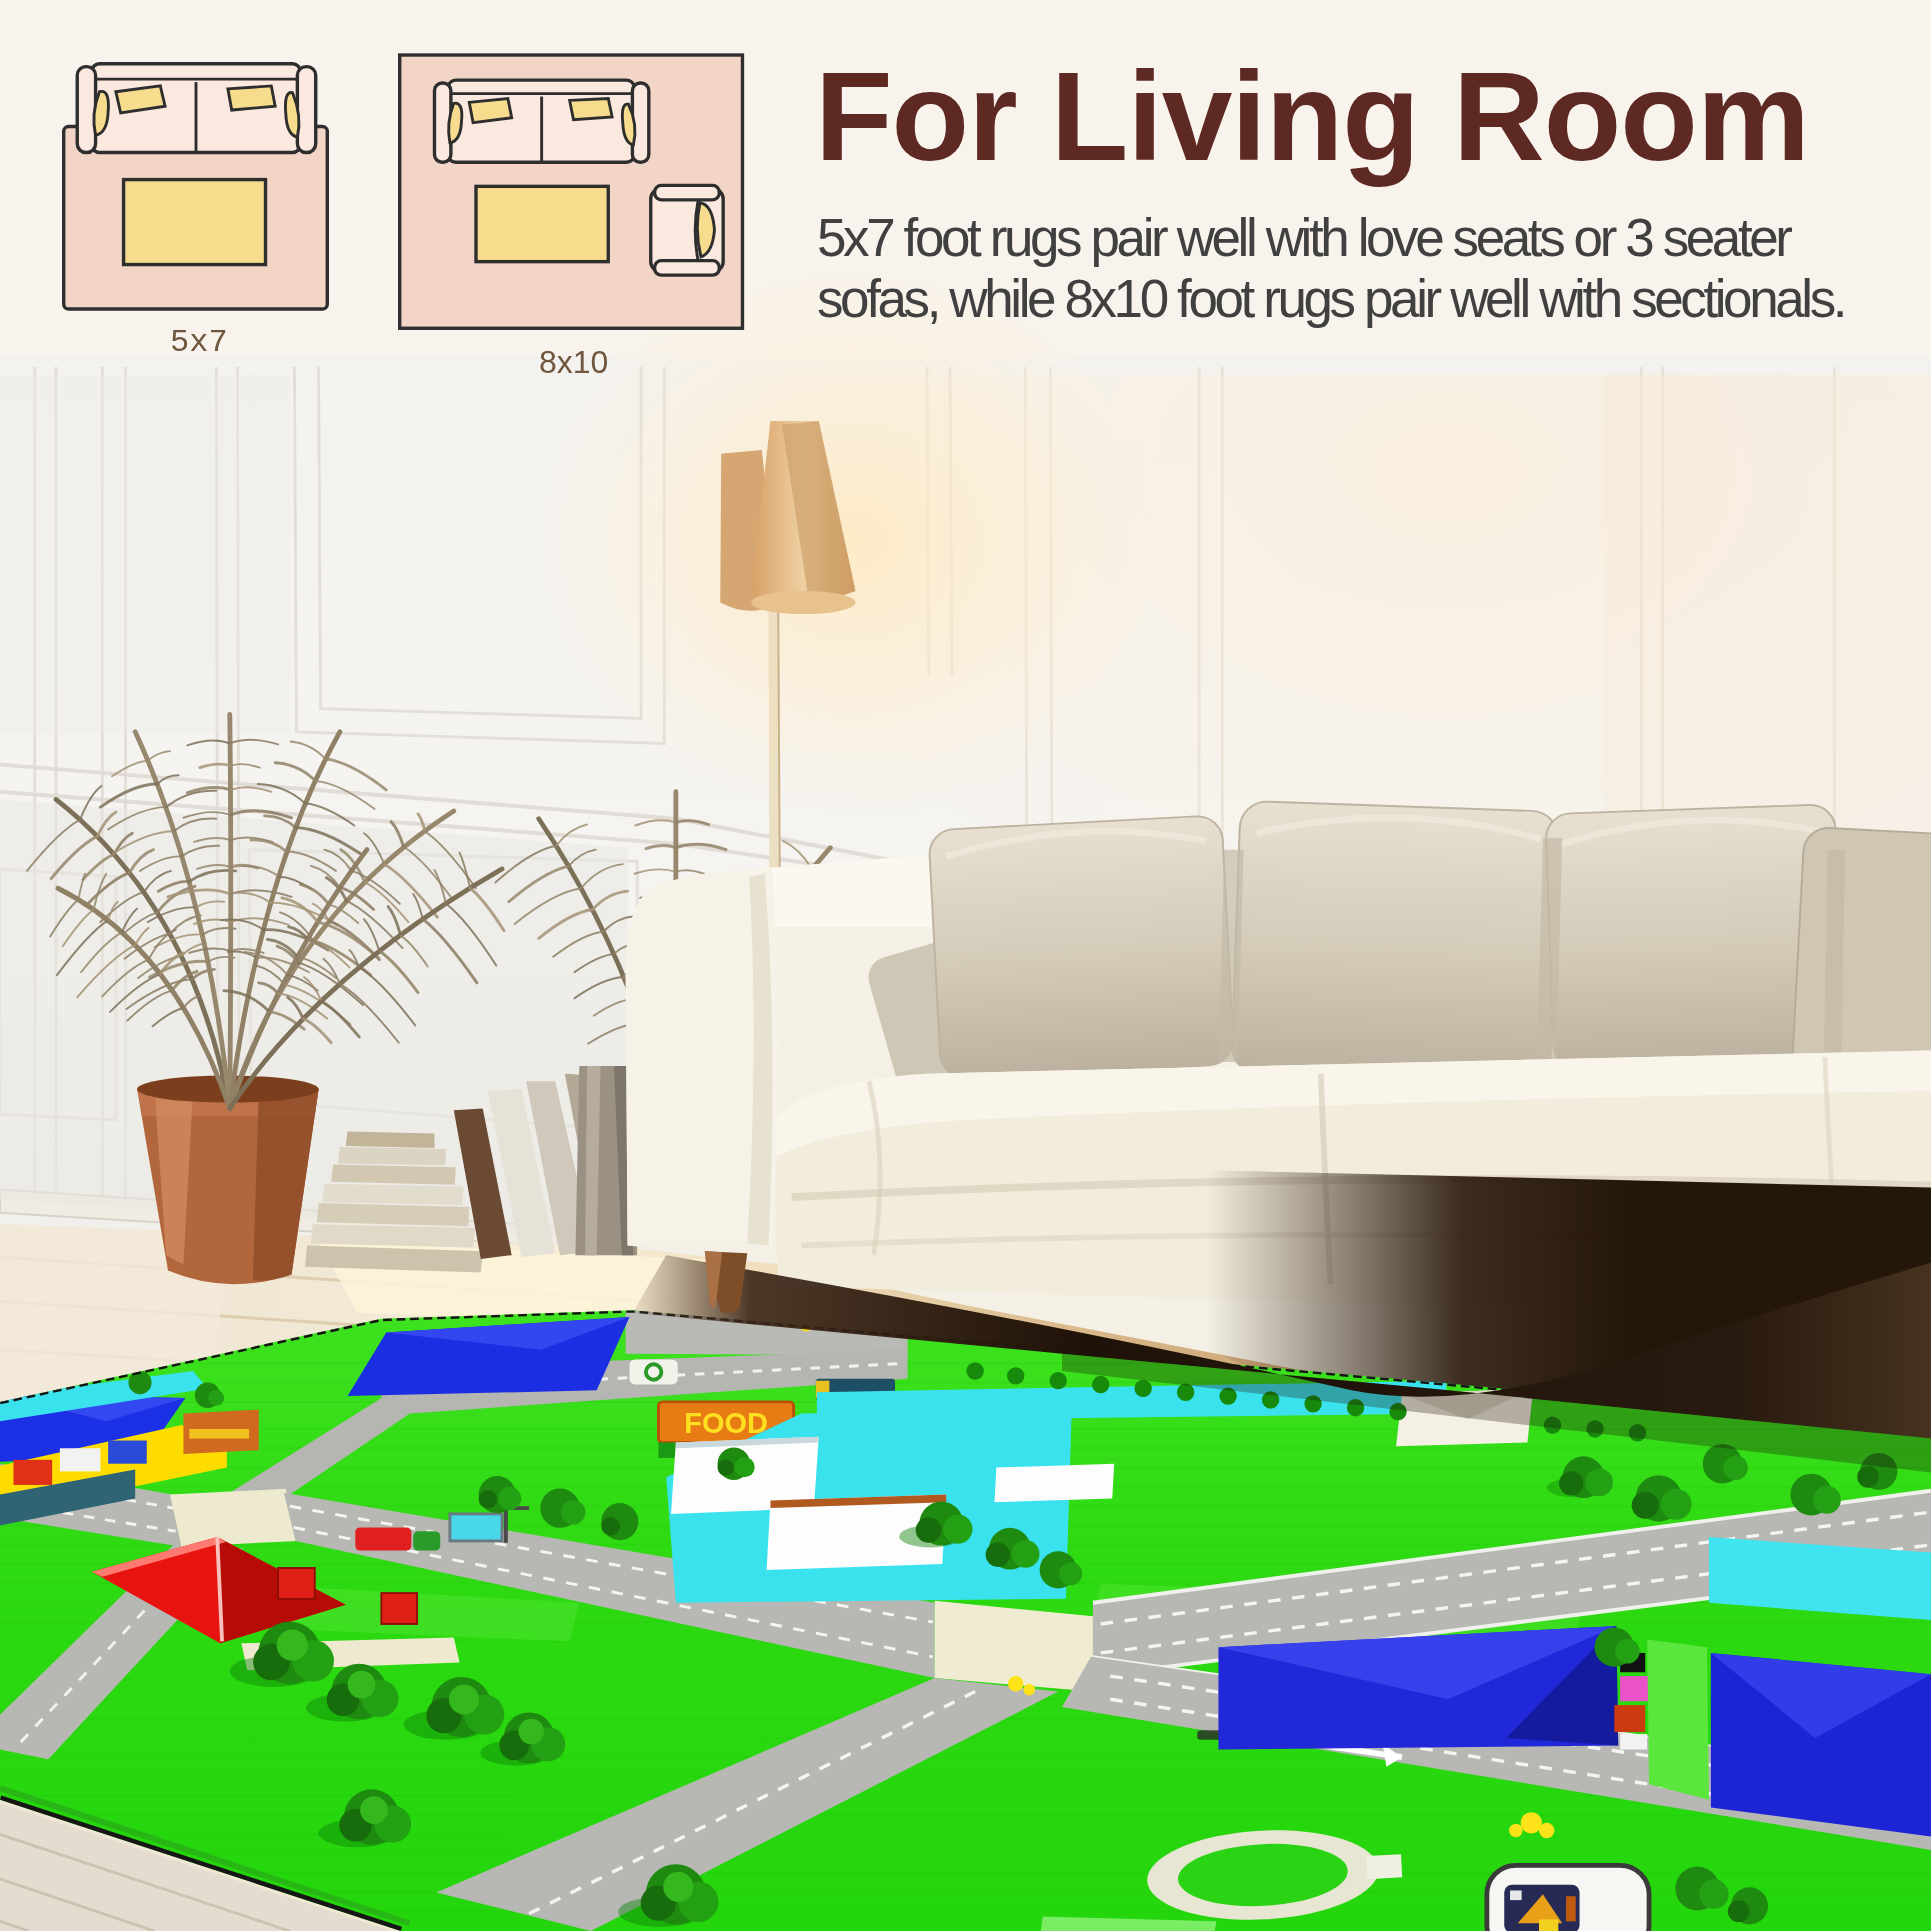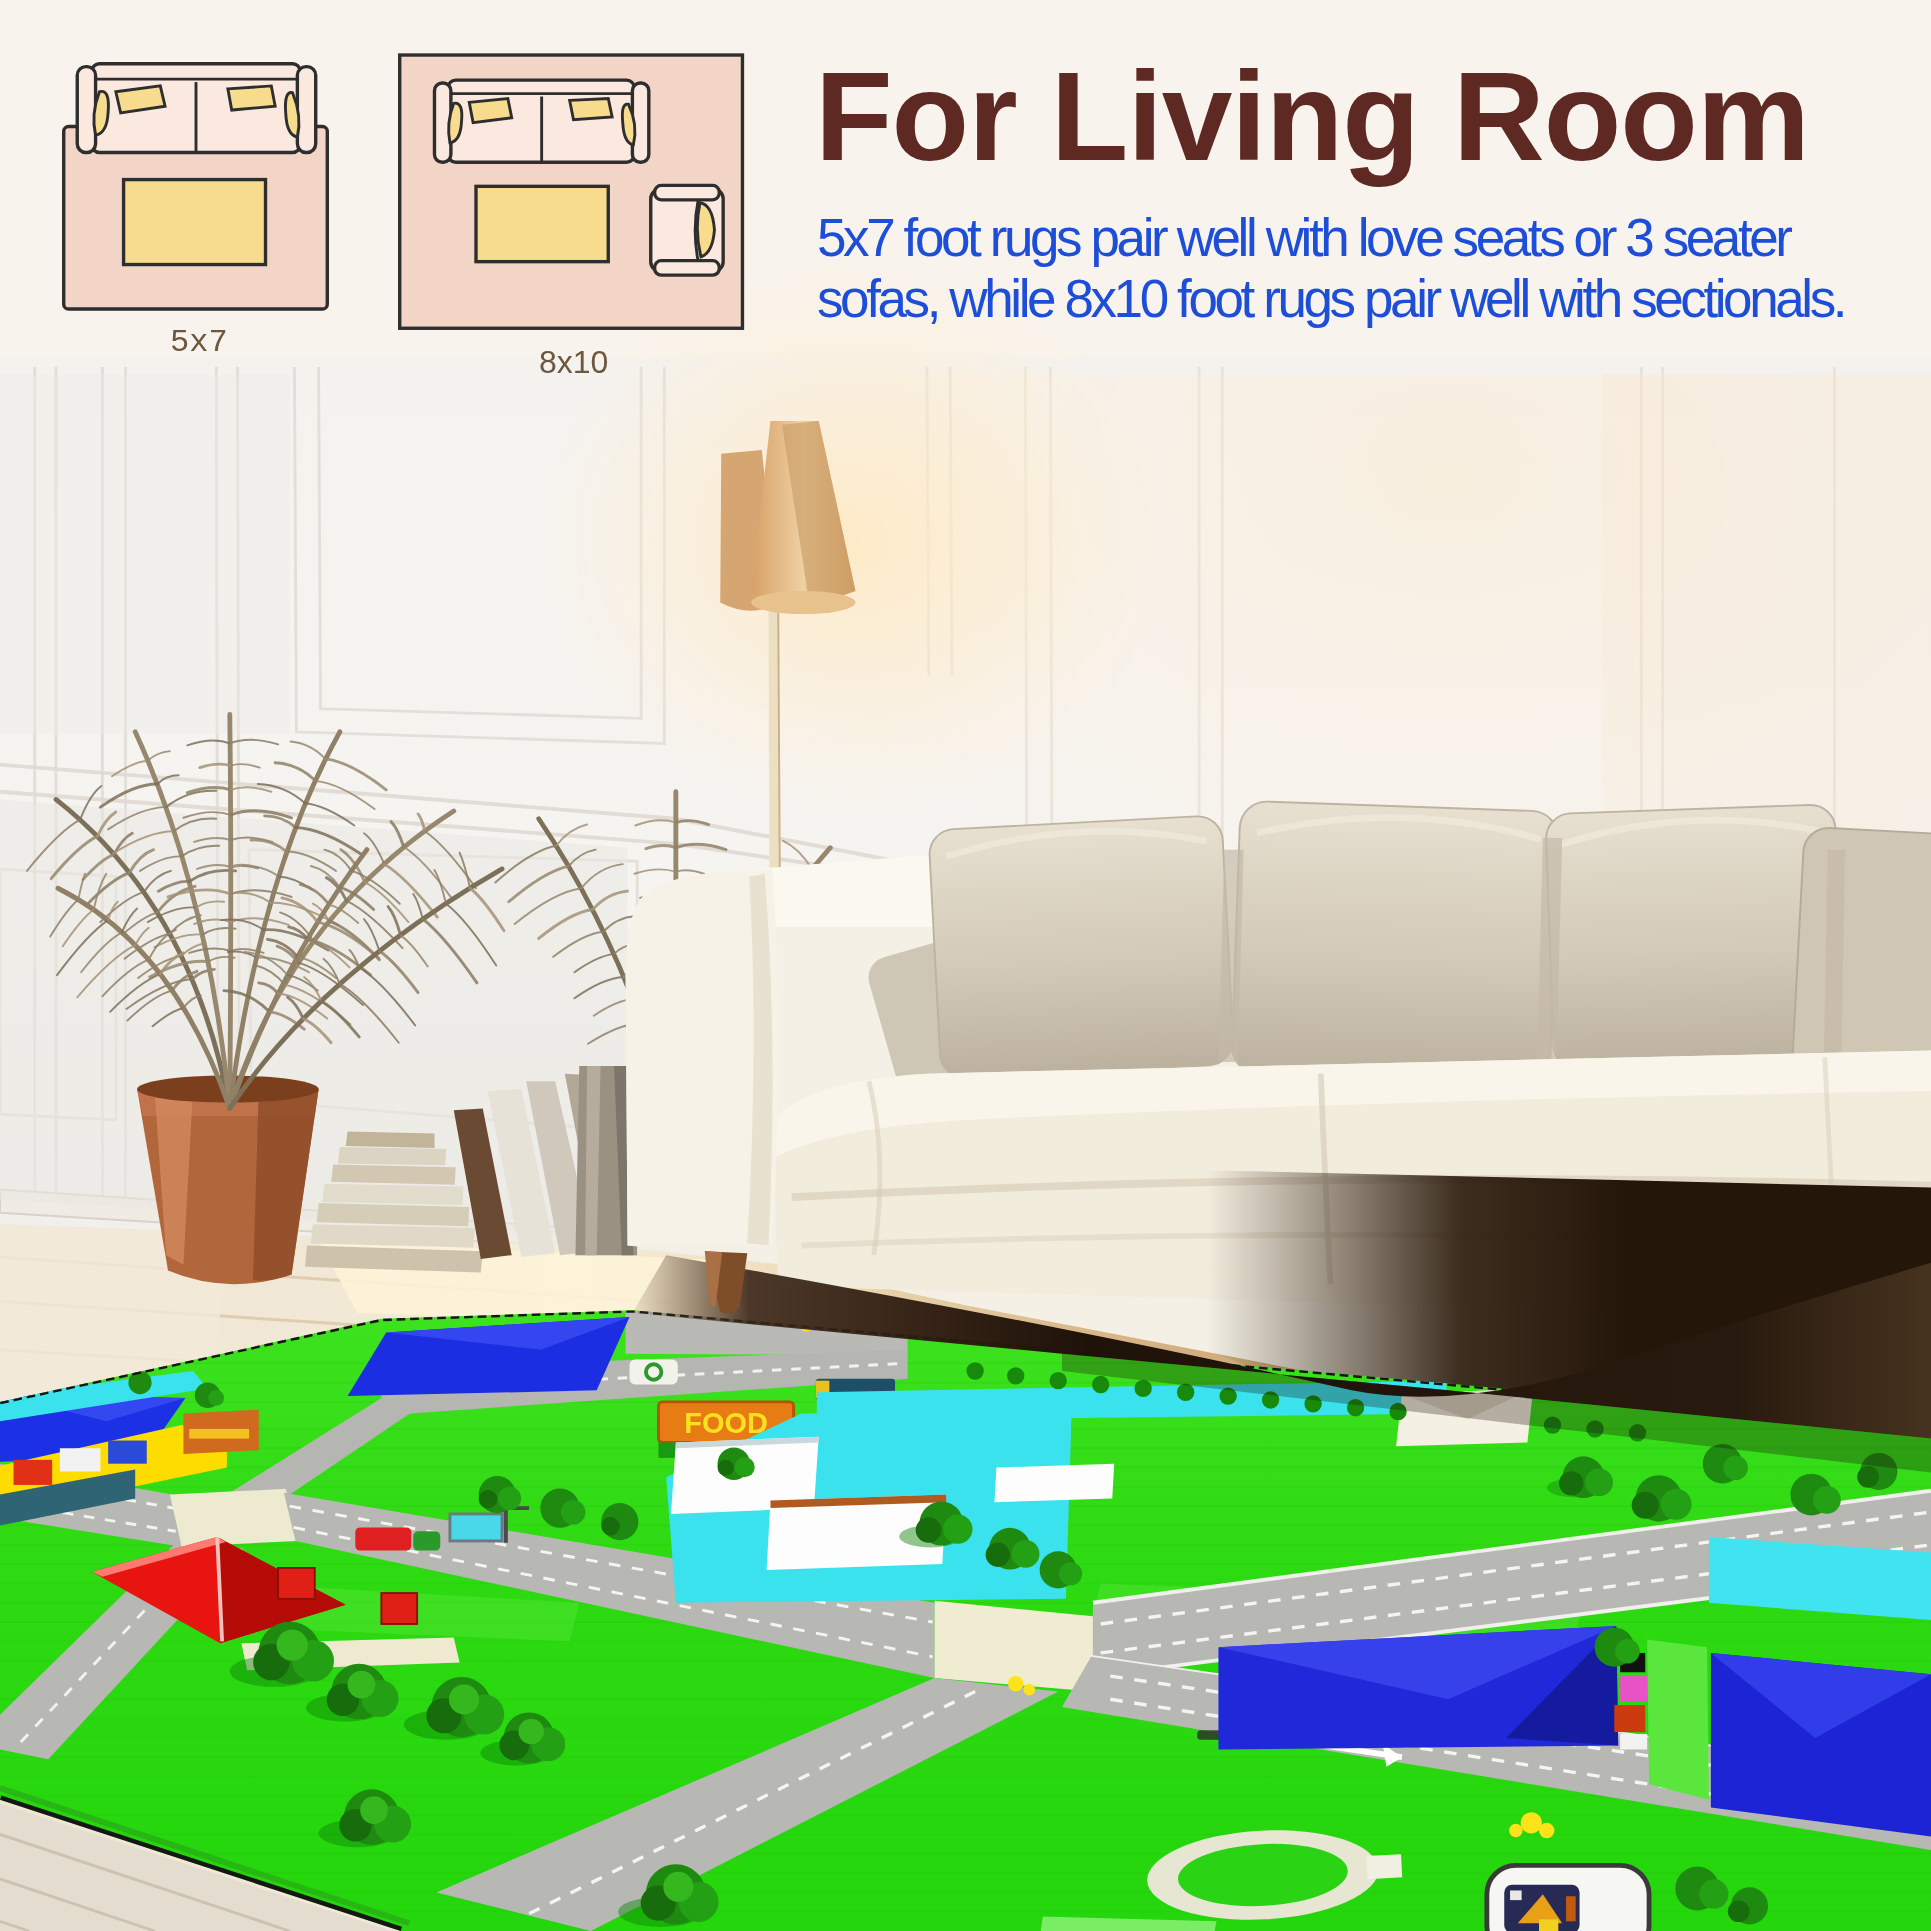--- a/index.html
+++ b/index.html
@@ -1,19 +1,19 @@
 <!DOCTYPE html>
 <html><head>
 <meta charset="utf-8">
 <style>
   html,body{margin:0;padding:0;background:#f8f3ec;}
   #page{position:relative;width:1931px;height:1931px;overflow:hidden;background:#f8f3ec;font-family:"Liberation Sans",sans-serif;}
   #scene{position:absolute;left:0;top:0;}
   .ttl{position:absolute;left:815px;top:31px;font-size:127px;font-weight:bold;color:#5e2823;letter-spacing:-1px;margin-top:12px;}
-  .body{position:absolute;left:817px;top:207px;font-size:53px;line-height:61px;color:#1d4ed8;white-space:nowrap;letter-spacing:-3.4px;}
+  .body{position:absolute;left:817px;top:207px;font-size:53px;line-height:61px;color:#404040;white-space:nowrap;letter-spacing:-3.4px;}
   .lab{position:absolute;font-size:32px;color:#6f563e;}
 </style>
 </head>
 <body>
 <div id="page">
 <svg id="scene" width="1931" height="1931" viewBox="0 0 2000 2000">
   <defs>
     <clipPath id="wallclip">
           <rect x="0" y="388" width="2000" height="1040"></rect>
         </clipPath>

